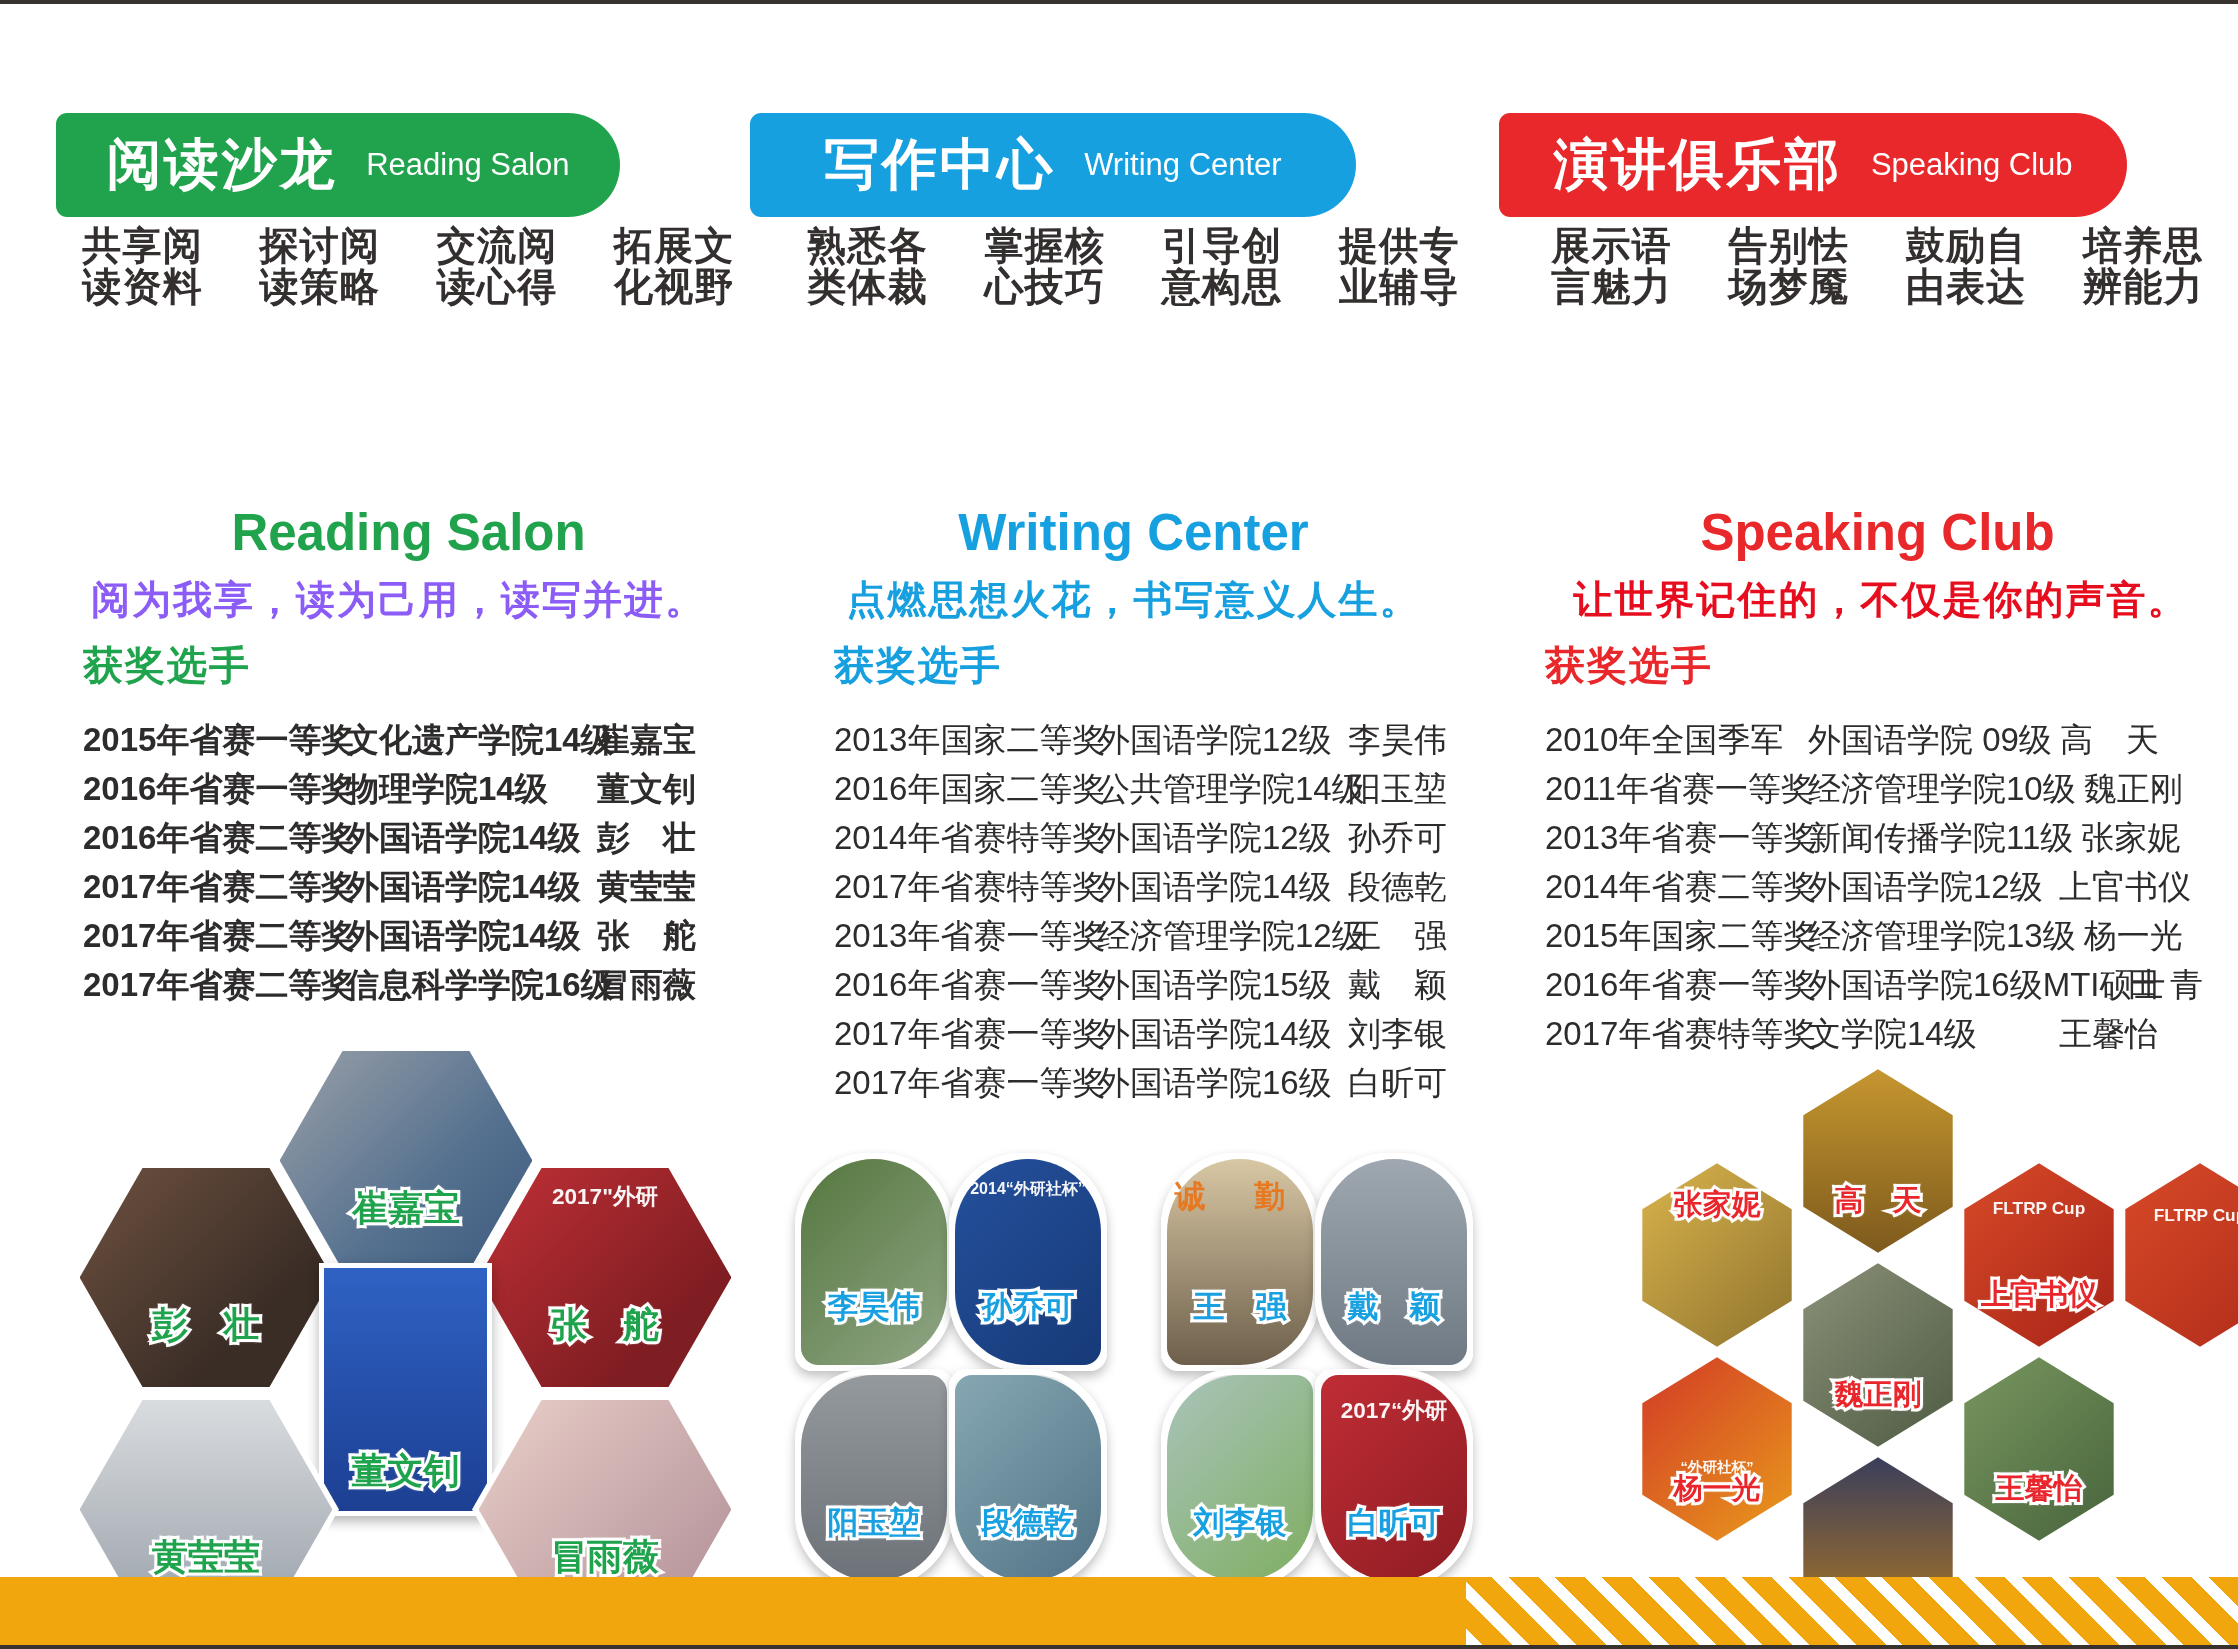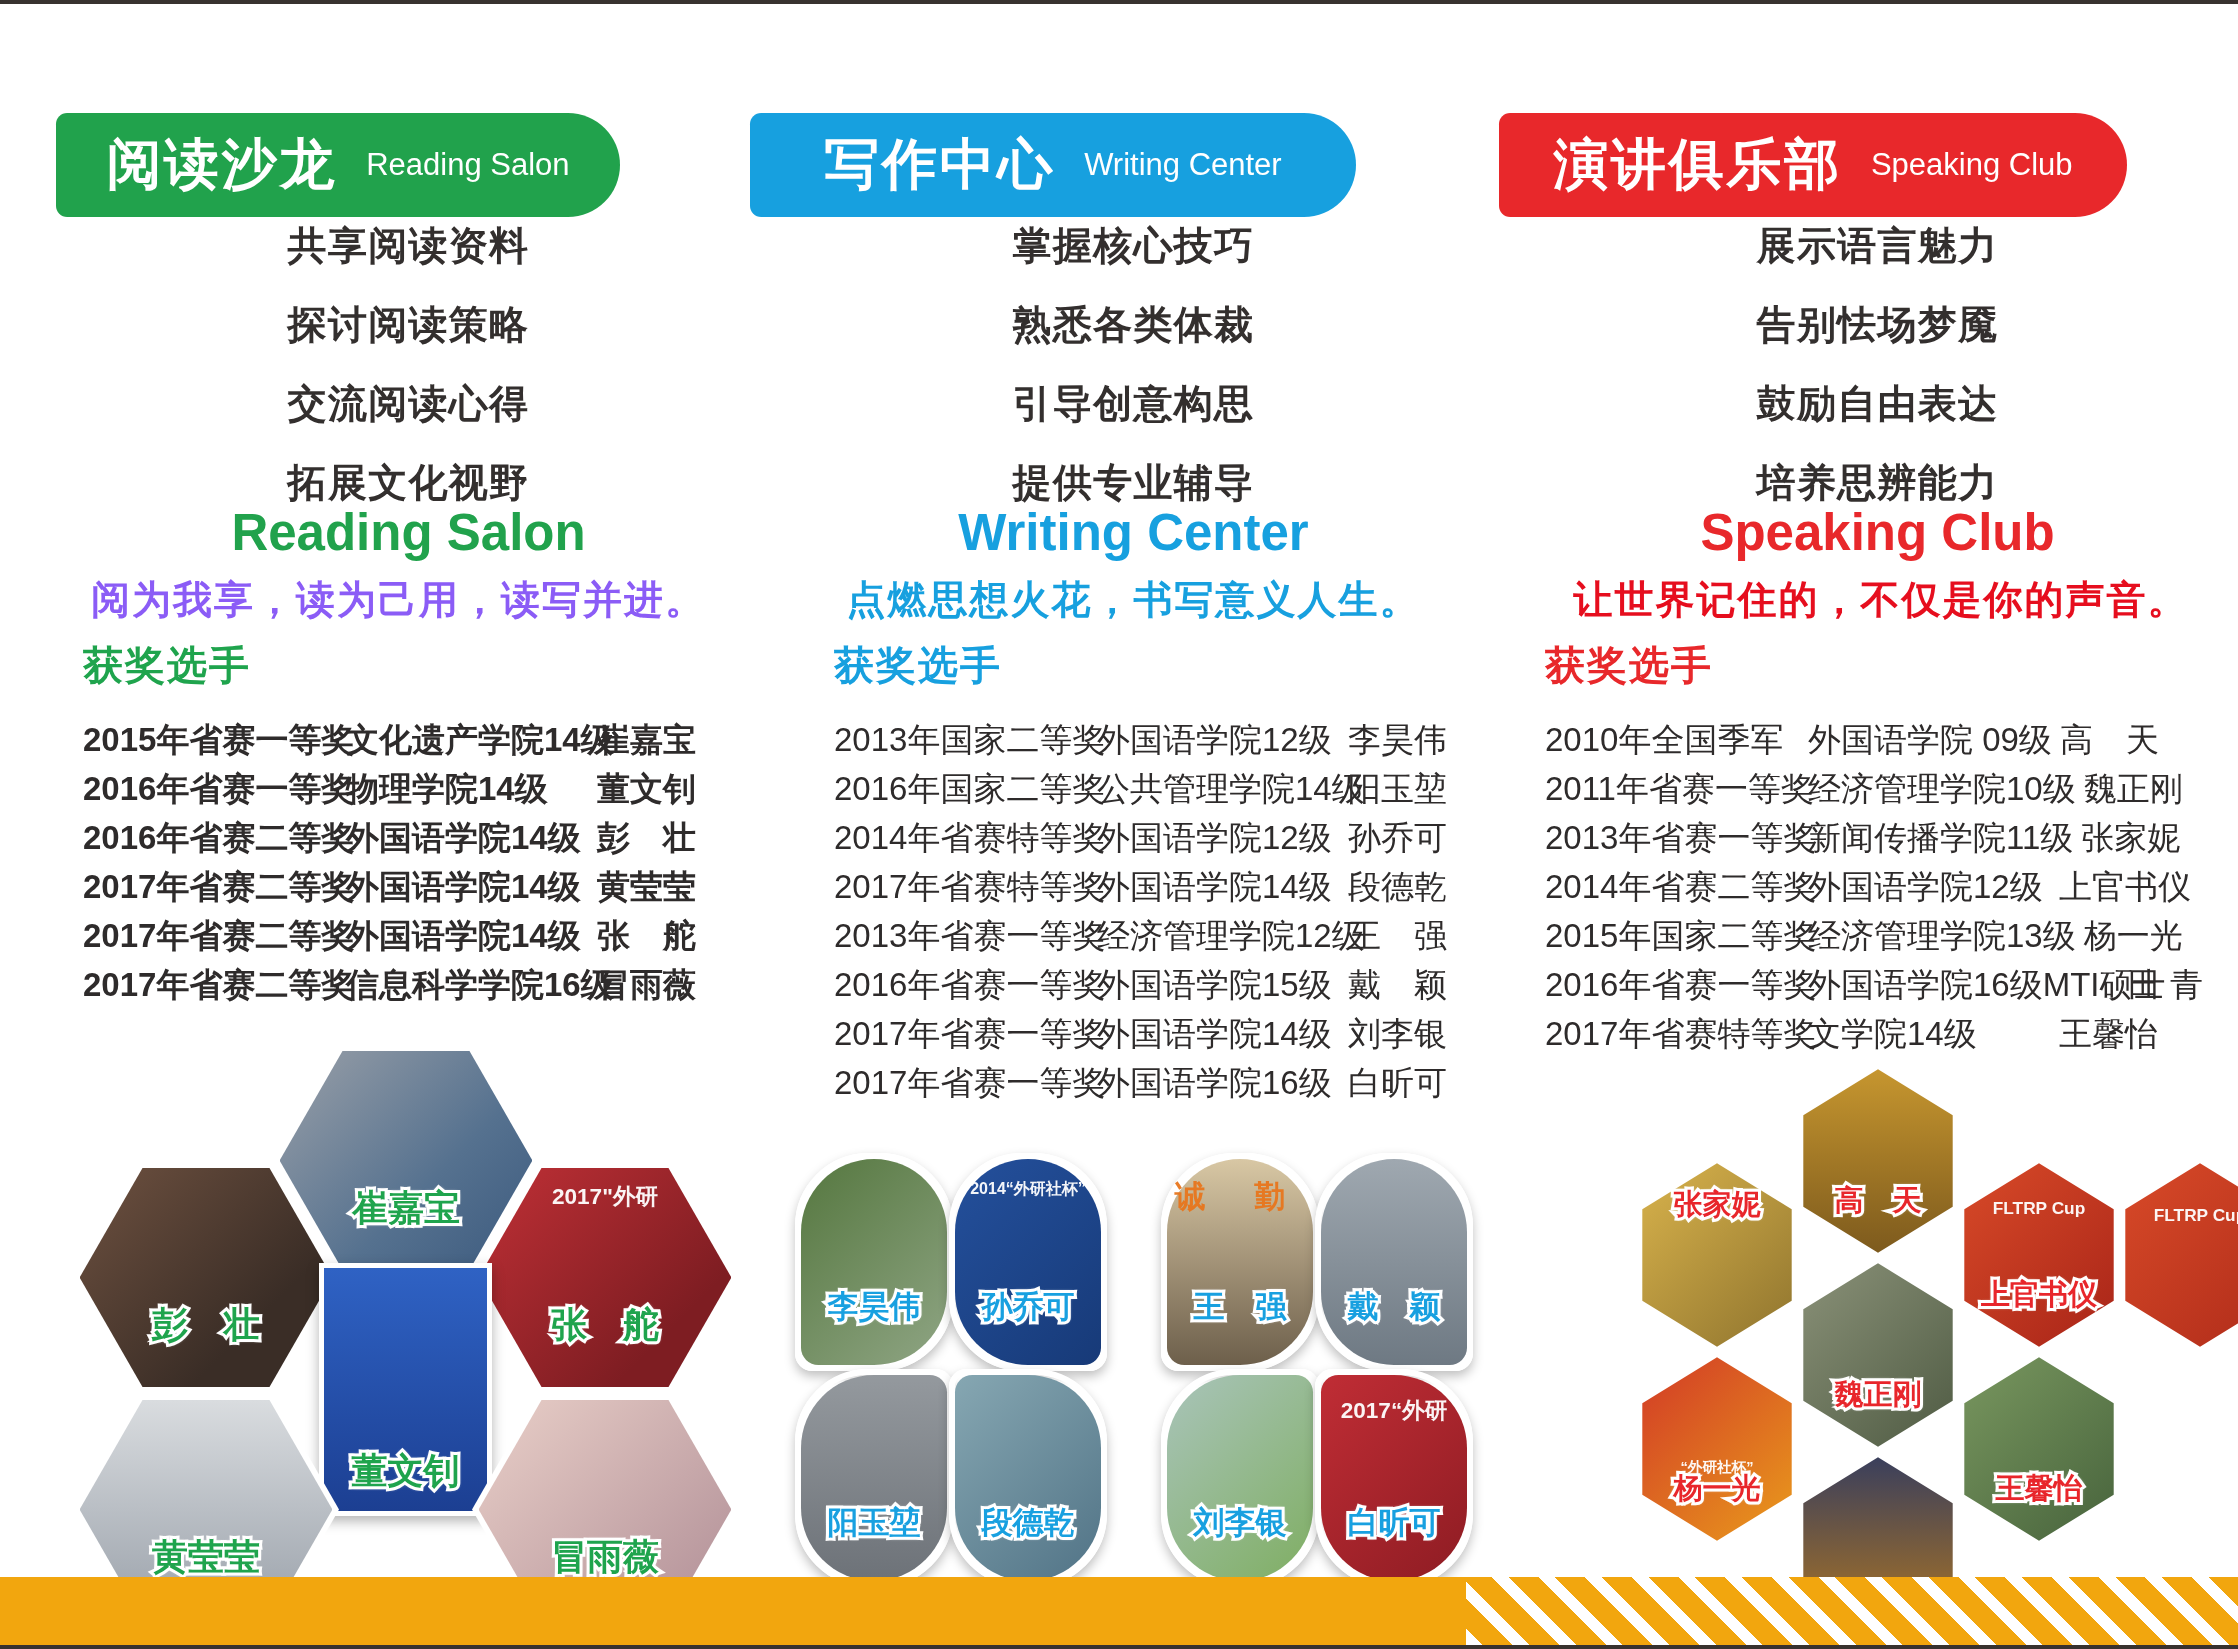--- a/index.html
+++ b/index.html
@@ -12,21 +12,21 @@
   
   .banner{position:absolute;top:113px;height:104px;border-radius:12px 56px 56px 12px;
           display:flex;align-items:center;justify-content:center;gap:29px;color:#fff;}
   .banner .zh{font-size:55px;font-weight:bold;letter-spacing:2.7px;}
   .banner .en{font-size:31px;font-weight:normal;}
   .banner.c1{left:56px;width:564px;background:#21a24c;}
   .banner.c2{left:750px;width:606px;background:#17a0df;}
   .banner.c3{left:1499px;width:628px;background:#e8282b;}
 
   
-  .bullets{position:absolute;top:225px;display:flex;flex-direction:column;gap:38px;
+  .bullets{position:absolute;top:225px;display:flex;flex-direction:row;gap:38px;
            text-align:center;font-size:39px;font-weight:bold;color:#332f2e;letter-spacing:1.3px;}
   .bullets div{height:41px;line-height:41px;}
   .w1010{width:671px;}
   .bullets.c1{left:73px;} .bullets.c2{left:798px;} .bullets.c3{left:1542px;}
 
   .entitle{position:absolute;top:503px;text-align:center;font-size:51px;font-weight:bold;}
   .entitle.c1{left:73px;color:#21a24c;} .entitle.c2{left:798px;color:#17a0df;} .entitle.c3{left:1542px;color:#e8282b;}
 
   .slogan{position:absolute;top:573px;text-align:center;font-size:39px;font-weight:bold;letter-spacing:2px;}
   .slogan.c1{left:53px;width:691px;color:#8b5cf6;}
@@ -177,22 +177,22 @@
   <div class="hexF" style="left:472px;top:1393px;">
     <div class="inner g-myw"></div>
     <div class="ph-label lab-g">冒雨薇</div>
   </div>
 
   <div class="banner c2">
     <span class="zh">写作中心</span>
     <span class="en">Writing Center</span>
   </div>
   <div class="bullets c2 w1010">
+    <div>熟悉各类体裁</div>
     <div>掌握核心技巧</div>
-    <div>熟悉各类体裁</div>
     <div>引导创意构思</div>
     <div>提供专业辅导</div>
   </div>
   <div class="entitle c2 w1010">Writing Center</div>
   <div class="slogan c2">点燃思想火花，书写意义人生。</div>
   <div class="whead c2">获奖选手</div>
   <div class="wlist c2">
     <div class="wrow">
         <span class="award">2013年国家二等奖</span>
         <span class="school">外国语学院12级</span>

